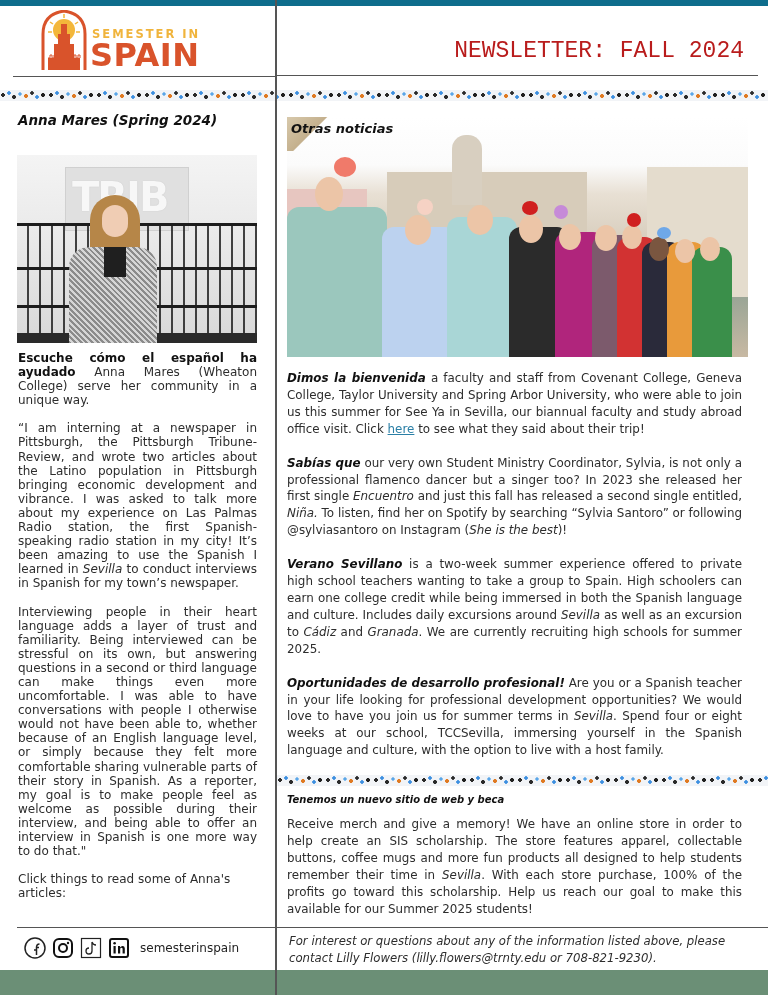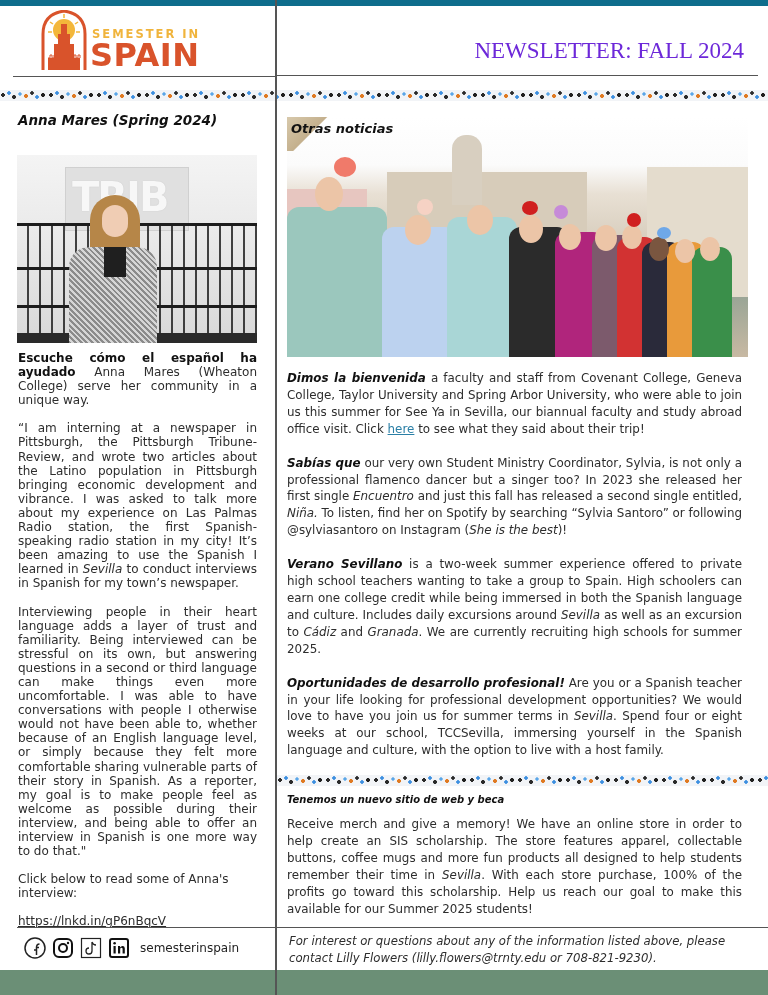--- a/index.html
+++ b/index.html
@@ -8,21 +8,21 @@
   .bottombar { position:absolute; left:0; top:970px; width:768px; height:25px; background:#6b8f76; }
   .vline { position:absolute; left:275px; top:0; width:2px; height:995px; background:#555; z-index:5; }
   .hline { position:absolute; height:1px; background:#555; }
 
   
   .logo { position:absolute; left:40px; top:10px; width:160px; height:62px; }
   .logo svg { position:absolute; left:0; top:0; }
   .logo .sm { position:absolute; left:52px; top:17px; font-family:"DejaVu Sans", sans-serif; font-weight:bold; font-size:11.5px; letter-spacing:2px; color:#f0b43c; white-space:nowrap; }
   .logo .sp { position:absolute; left:50px; top:28px; font-family:"DejaVu Sans", sans-serif; font-weight:bold; font-size:32px; letter-spacing:0.5px; color:#d9532b; line-height:34px; white-space:nowrap; }
 
-  .title { position:absolute; right:24px; top:38px; font-size:23px; color:#6d28d9; font-family:Liberation Serif, serif; letter-spacing:0px; white-space:nowrap;margin-left:33px; }
+  .title { position:absolute; right:24px; top:38px; font-size:23px; color:#b91c1c; font-family:Liberation Mono, monospace; letter-spacing:0px; white-space:nowrap;margin-left:33px; }
 
   
   .tiles { position:absolute; height:11px; background-color:#f2f4f7;
     background-image:
       radial-gradient(circle at 3px 5px, #2a2a2a 1.6px, transparent 2px),
       radial-gradient(circle at 9px 3px, #3c8fe0 1.5px, transparent 2px),
       radial-gradient(circle at 14px 7px, #2a2a2a 1.8px, transparent 2.2px),
       radial-gradient(circle at 20px 4px, #5aa6e8 1.4px, transparent 1.9px),
       radial-gradient(circle at 26px 6px, #e07a22 1.7px, transparent 2.2px),
       radial-gradient(circle at 32px 3px, #2a2a2a 1.5px, transparent 2px),
@@ -118,23 +118,22 @@
   <div class="person-hair"></div>
   <div class="person-face"></div>
   <div class="person-coat"></div>
   <div class="person-shirt"></div>
 </div>
 
 <div class="ltext" style="top:351px;">
   <p><b>Escuche cómo el español ha ayudado</b><span> Anna Mares (Wheaton College) serve her community in a unique way.</span></p>
   <p><span>“I am interning at a newspaper in Pittsburgh, the Pittsburgh Tribune-Review, and wrote two articles about the Latino population in Pittsburgh bringing economic development and vibrance. I was asked to talk more about my experience on Las Palmas Radio station, the first Spanish-speaking radio station in my city! It’s been amazing to use the Spanish I learned in </span><i>Sevilla</i><span> to conduct interviews in Spanish for my town’s newspaper.</span></p>
   <p>Interviewing people in their heart language adds a layer of trust and familiarity. Being interviewed can be stressful on its own, but answering questions in a second or third language can make things even more uncomfortable. I was able to have conversations with people I otherwise would not have been able to, whether because of an English language level, or simply because they felt more comfortable sharing vulnerable parts of their story in Spanish. As a reporter, my goal is to make people feel as welcome as possible during their interview, and being able to offer an interview in Spanish is one more way to do that."</p>
-  <p style="text-align:left;">Click below to read some of Anna's interview:</p>
+  <p style="text-align:left;">Click things to read some of Anna's articles:</p>
   <div class="links">
-    <a>https://lnkd.in/gP6nBqcV</a>
   </div>
 </div>
 
 <div class="hline" style="left:17px; top:927px; width:751px;"></div>
 
 <div class="social">
   <div class="ic">
     <svg width="22" height="22" viewBox="0 0 22 22">
         <circle cx="11" cy="11" r="10" fill="none" stroke="#222" stroke-width="1.5"></circle>
         <path d="M12.5 18 V10.5 H15 M12.5 13 H10 M12.5 10.5 Q12.5 7 15.5 7" fill="none" stroke="#222" stroke-width="1.5"></path>

